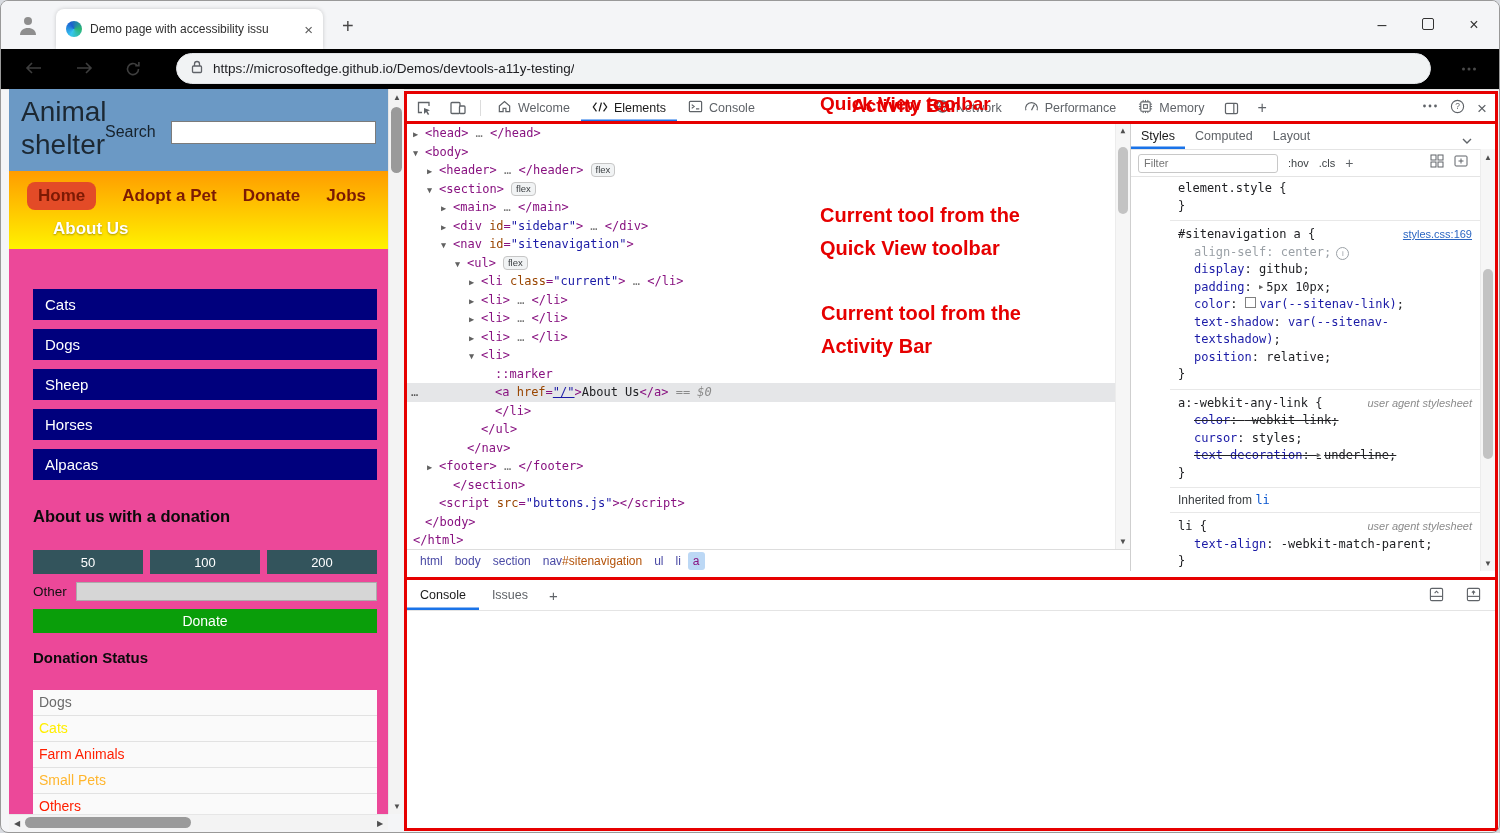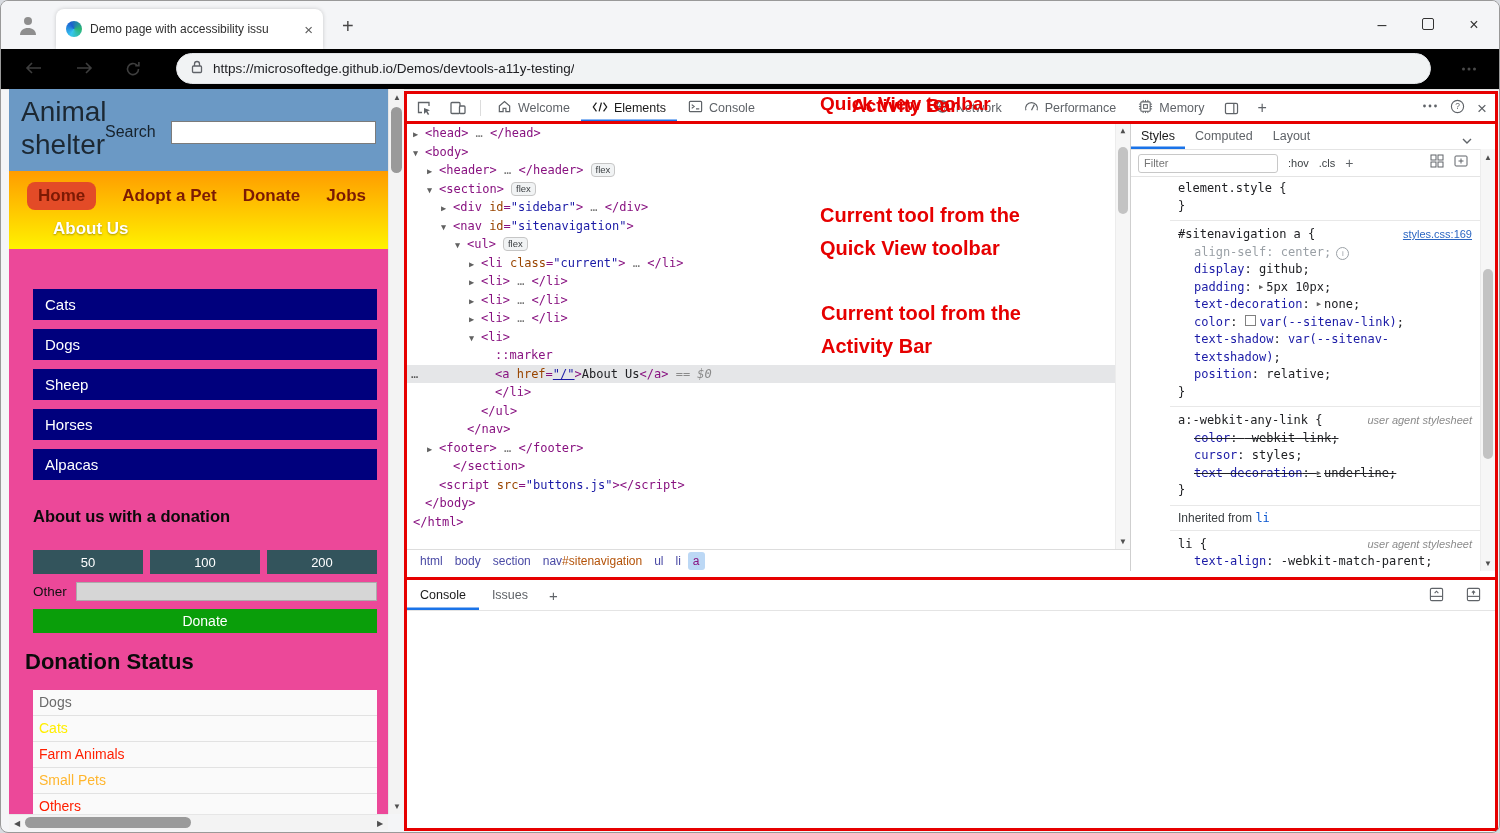--- a/index.html
+++ b/index.html
@@ -36,21 +36,21 @@
   .nav-item2{font-size:17px;color:#fff;text-shadow:0 1px 2px rgba(0,0,0,.35);}
   .cat-list{position:absolute;left:24px;top:200px;}
   .cat-btn{width:344px;height:31px;background:#00007d;color:#fff;font-size:15px;line-height:31px;padding-left:12px;box-sizing:border-box;margin-bottom:9px;}
   .don-head{position:absolute;left:24px;top:418px;font-size:16.5px;font-weight:700;color:#0b0b0b;}
   .amounts{position:absolute;left:24px;top:461px;display:flex;gap:7px;}
   .amt{width:110px;height:24px;background:#33545c;color:#fff;font-size:13px;display:flex;align-items:center;justify-content:center;}
   .other-row{position:absolute;left:24px;top:493px;display:flex;align-items:center;gap:9px;width:344px;}
   .other-label{font-size:13.5px;color:#111;}
   .other-input{flex:1;height:15px;background:#d6d6d6;border:1px solid #ababab;}
   .donate-btn{position:absolute;left:24px;top:520px;width:344px;height:24px;background:#0a9e0a;color:#fff;font-size:14px;display:flex;align-items:center;justify-content:center;}
-  .status-head{position:absolute;left:16px;top:560px;font-size:22px;font-weight:700;color:#0b0b0b;}
+  .status-head{position:absolute;left:24px;top:560px;font-size:15px;font-weight:700;color:#0b0b0b;}
   .status-list{position:absolute;left:24px;top:601px;width:344px;height:124px;overflow:hidden;background:#fafafa;}
   .status-row{height:25px;line-height:25px;border-bottom:1px solid #e2e2e2;font-size:14px;padding-left:6px;}
 
   
   .vscroll{position:absolute;left:387px;top:88px;width:16px;height:725px;background:#f3f3f3;border-left:1px solid #e6e6e6;box-sizing:border-box;}
   .hscroll{position:absolute;left:8px;top:813px;width:379px;height:16px;background:#f3f3f3;border-top:1px solid #e6e6e6;box-sizing:border-box;}
   .sb-arrow{position:absolute;width:16px;height:16px;font-size:8px;color:#4f4f4f;display:flex;align-items:center;justify-content:center;}
   .vthumb{position:absolute;left:2px;width:11px;border-radius:6px;background:#9a9a9a;}
   .hthumb{position:absolute;top:2px;height:11px;border-radius:6px;background:#9a9a9a;}
 
@@ -319,20 +319,21 @@
         <span class="xclose">×</span>
       </div>
     </div>
 
     <div class="elements-panel">
       <div id="dom-tree">
           <div class="tl" style="padding-left: 6px;"><span class="arr">▶</span><span class="tk-p">&lt;</span><span class="tk-g">head</span><span class="tk-p">&gt;</span><span class="tk-el"> … </span><span class="tk-p">&lt;/</span><span class="tk-g">head</span><span class="tk-p">&gt;</span></div>
           <div class="tl" style="padding-left: 6px;"><span class="arr">▼</span><span class="tk-p">&lt;</span><span class="tk-g">body</span><span class="tk-p">&gt;</span></div>
           <div class="tl" style="padding-left: 20px;"><span class="arr">▶</span><span class="tk-p">&lt;</span><span class="tk-g">header</span><span class="tk-p">&gt;</span><span class="tk-el"> … </span><span class="tk-p">&lt;/</span><span class="tk-g">header</span><span class="tk-p">&gt;</span><span class="tk-bd">flex</span></div>
           <div class="tl" style="padding-left: 20px;"><span class="arr">▼</span><span class="tk-p">&lt;</span><span class="tk-g">section</span><span class="tk-p">&gt;</span><span class="tk-bd">flex</span></div>
+          <div class="tl" style="padding-left: 34px;"><span class="arr">▶</span><span class="tk-p">&lt;</span><span class="tk-g">main</span><span class="tk-p">&gt;</span><span class="tk-el"> … </span><span class="tk-p">&lt;/</span><span class="tk-g">main</span><span class="tk-p">&gt;</span></div>
           <div class="tl" style="padding-left: 34px;"><span class="arr">▶</span><span class="tk-p">&lt;</span><span class="tk-g">div</span><span class="tk-an"> id</span><span class="tk-p">=</span><span class="tk-av">"sidebar"</span><span class="tk-p">&gt;</span><span class="tk-el"> … </span><span class="tk-p">&lt;/</span><span class="tk-g">div</span><span class="tk-p">&gt;</span></div>
           <div class="tl" style="padding-left: 34px;"><span class="arr">▼</span><span class="tk-p">&lt;</span><span class="tk-g">nav</span><span class="tk-an"> id</span><span class="tk-p">=</span><span class="tk-av">"sitenavigation"</span><span class="tk-p">&gt;</span></div>
           <div class="tl" style="padding-left: 48px;"><span class="arr">▼</span><span class="tk-p">&lt;</span><span class="tk-g">ul</span><span class="tk-p">&gt;</span><span class="tk-bd">flex</span></div>
           <div class="tl" style="padding-left: 62px;"><span class="arr">▶</span><span class="tk-p">&lt;</span><span class="tk-g">li</span><span class="tk-an"> class</span><span class="tk-p">=</span><span class="tk-av">"current"</span><span class="tk-p">&gt;</span><span class="tk-el"> … </span><span class="tk-p">&lt;/</span><span class="tk-g">li</span><span class="tk-p">&gt;</span></div>
           <div class="tl" style="padding-left: 62px;"><span class="arr">▶</span><span class="tk-p">&lt;</span><span class="tk-g">li</span><span class="tk-p">&gt;</span><span class="tk-el"> … </span><span class="tk-p">&lt;/</span><span class="tk-g">li</span><span class="tk-p">&gt;</span></div>
           <div class="tl" style="padding-left: 62px;"><span class="arr">▶</span><span class="tk-p">&lt;</span><span class="tk-g">li</span><span class="tk-p">&gt;</span><span class="tk-el"> … </span><span class="tk-p">&lt;/</span><span class="tk-g">li</span><span class="tk-p">&gt;</span></div>
           <div class="tl" style="padding-left: 62px;"><span class="arr">▶</span><span class="tk-p">&lt;</span><span class="tk-g">li</span><span class="tk-p">&gt;</span><span class="tk-el"> … </span><span class="tk-p">&lt;/</span><span class="tk-g">li</span><span class="tk-p">&gt;</span></div>
           <div class="tl" style="padding-left: 62px;"><span class="arr">▼</span><span class="tk-p">&lt;</span><span class="tk-g">li</span><span class="tk-p">&gt;</span></div>
           <div class="tl" style="padding-left: 76px;"><span class="arr"></span><span class="tk-mk">::marker</span></div>
           <div class="tl sel" style="padding-left: 76px;"><span class="gutter">…</span><span class="arr"></span><span class="tk-p">&lt;</span><span class="tk-g">a</span><span class="tk-an"> href</span><span class="tk-p">=</span><span class="tk-avl">"/"</span><span class="tk-p">&gt;</span><span class="tk-tx">About Us</span><span class="tk-p">&lt;/</span><span class="tk-g">a</span><span class="tk-p">&gt;</span><span class="tk-eq"> == $0</span></div>
@@ -399,21 +400,20 @@
           </div>
           <div class="rule">
             <div class="rsel">
               <span class="selector">#sitenavigation a</span>
               <span class="brace">&nbsp;{</span>
               <span class="rlink">styles.css:169</span>
             </div>
             <div class="prop inactive"><span class="pline"><span class="pn">align-self</span><span class="pcolon">: </span><span class="pv">center</span><span class="pv">;</span></span><span class="info-ic">i</span></div>
             <div class="prop"><span class="pline"><span class="pn">display</span><span class="pcolon">: </span><span class="pv">github</span><span class="pv">;</span></span></div>
             <div class="prop"><span class="pline"><span class="pn">padding</span><span class="pcolon">: </span><span class="exp">▶</span><span class="pv">5px 10px</span><span class="pv">;</span></span></div>
-            <div class="prop"><span class="pline"><span class="pn">text-decoration</span><span class="pcolon">: </span><span class="exp">▶</span><span class="pv">none</span><span class="pv">;</span></span></div>
             <div class="prop"><span class="pline"><span class="pn">color</span><span class="pcolon">: </span><span class="swatch"></span><span class="pv pv-var">var(--sitenav-link)</span><span class="pv">;</span></span></div>
             <div class="prop"><span class="pline"><span class="pn">text-shadow</span><span class="pcolon">: </span><span class="pv pv-var">var(--sitenav-textshadow)</span><span class="pv">;</span></span></div>
             <div class="prop"><span class="pline"><span class="pn">position</span><span class="pcolon">: </span><span class="pv">relative</span><span class="pv">;</span></span></div>
             <div class="rclose">}</div>
           </div>
           <div class="rule">
             <div class="rsel">
               <span class="selector">a:-webkit-any-link</span>
               <span class="brace">&nbsp;{</span>
               <span class="origin">user agent stylesheet</span>

